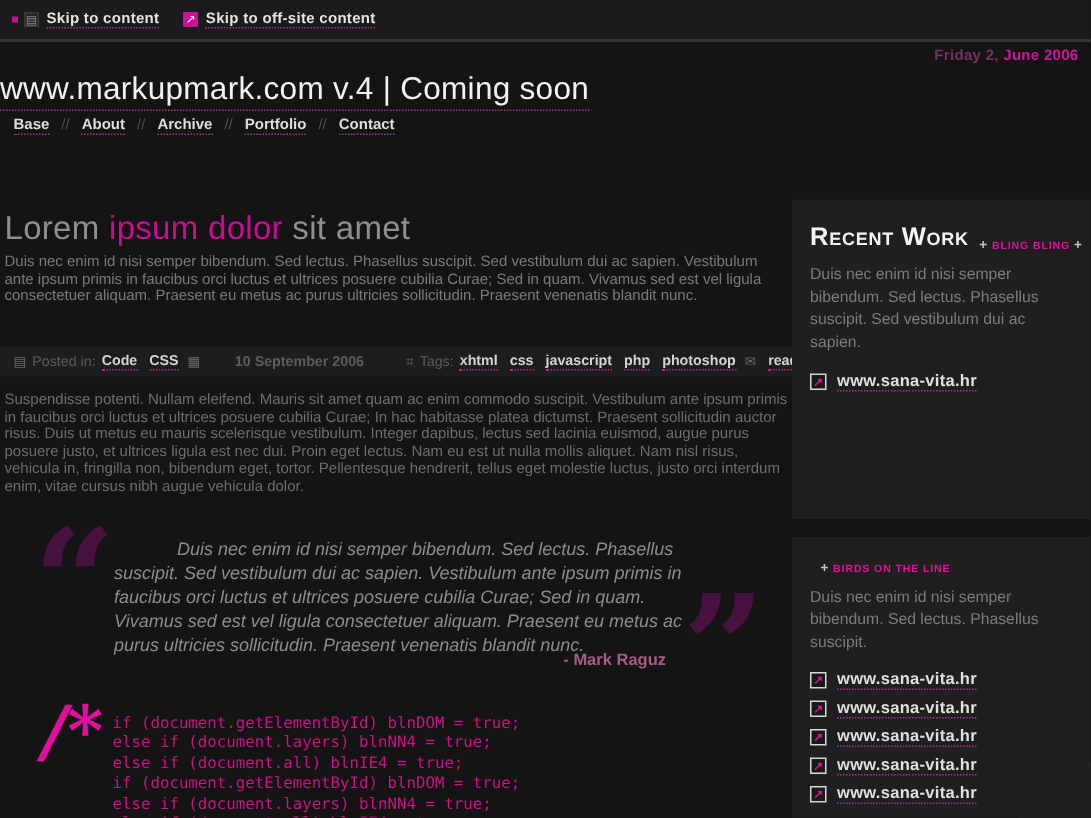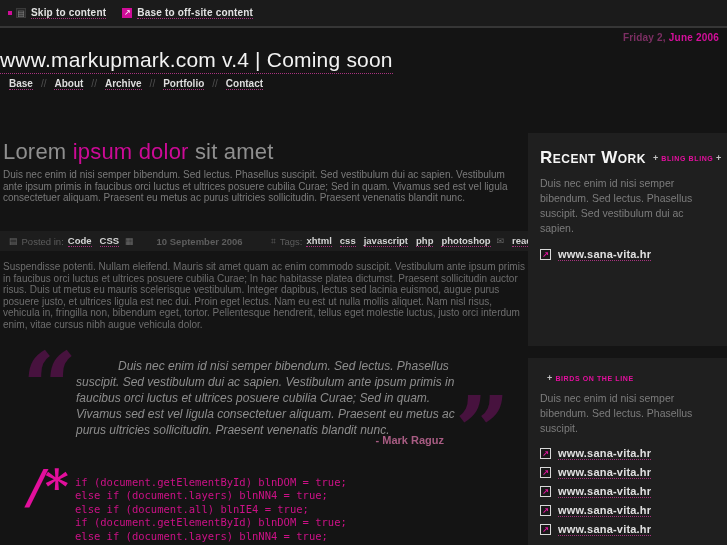--- a/index.html
+++ b/index.html
@@ -96,21 +96,21 @@
   .clines { position:absolute; left:47px; top:18px; }
   .cline {
     font-family:"DejaVu Sans Mono", monospace;
     font-size:10.5px; line-height:13.4px; color:#cc1187; white-space:pre;
   }
 
   
   .sbox { position:absolute; left:528px; width:199px; background:#1f1f1f; }
   .sbox1 { top:133px; height:213px; }
   .sbox2 { top:358px; height:210px; }
-  .shead { padding:15px 12px 6px; display:flex; align-items:center; white-space:nowrap; }
+  .shead { padding:15px 12px 6px; display:flex; align-items:flex-end; white-space:nowrap; }
   .stitle {
     font-variant:small-caps; font-weight:bold; font-size:17px;
     color:#f5f5f5; letter-spacing:.5px;
   }
   .stag { font-size:7px; font-weight:bold; color:#e40f9e; letter-spacing:.6px; margin-left:7px; }
   .stag .plus { color:#c3c3c3; font-size:9px; }
 
   .thumb {
     position:relative; margin:3px 12px 9px; width:175px; height:72px; overflow:hidden;
     background:repeating-conic-gradient(from 0deg at 55% 42%, #e8e8e6 0deg 9deg, #d9d9d6 9deg 18deg);
@@ -149,21 +149,21 @@
 </style>
 </head>
 <body>
 
 <div class="topbar">
   <div class="skiplinks">
     <span class="bullet"></span>
     <span class="sq-icon dark">▤</span>
     <a class="skiplink">Skip to content</a>
     <span class="sq-icon pink">↗</span>
-    <a class="skiplink">Base to off-site content</a>
+    <a class="skiplink">Skip to off-site content</a>
   </div>
   <div class="datebox">
     <span class="date-pre">Friday 2,</span>
     <span class="date-hl">June 2006</span>
   </div>
 </div>
 
 <div class="header">
   <span class="site-title">www.markupmark.com v.4 | Coming soon</span>
   <div class="mainnav">

